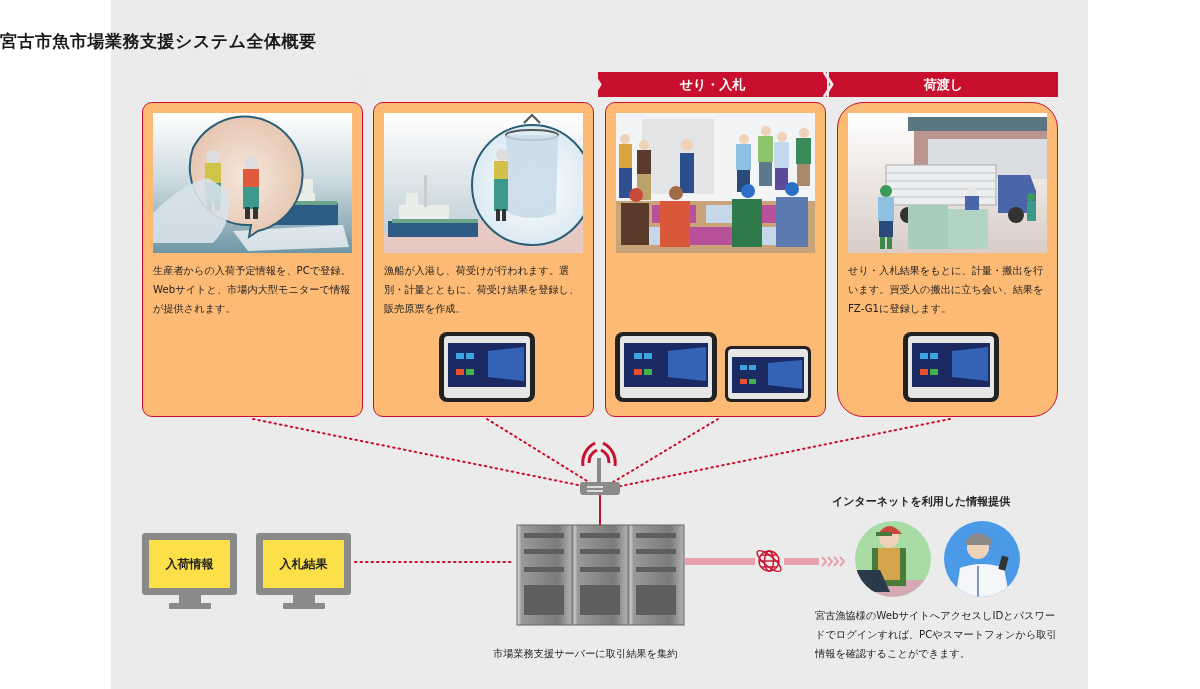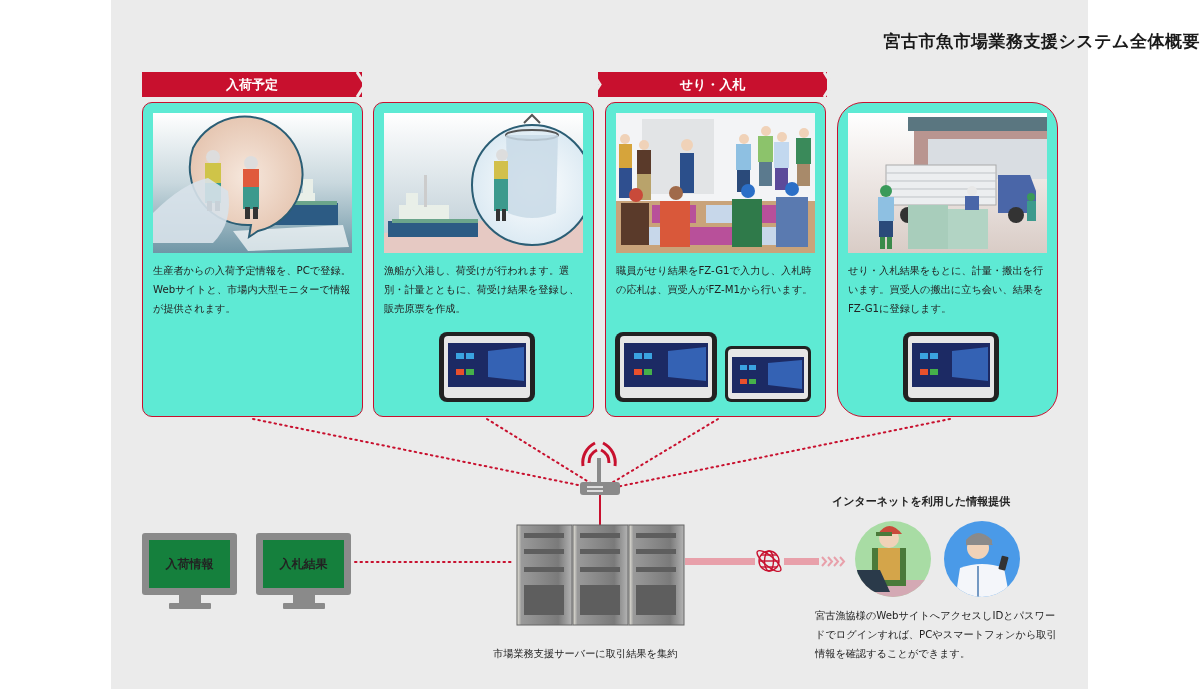--- a/index.html
+++ b/index.html
@@ -1,46 +1,46 @@
 <!DOCTYPE html>
 <html><head>
   <meta charset="utf-8">
   <style>
     * { box-sizing: border-box; margin: 0; padding: 0; }
     html, body { width: 1200px; height: 689px; background: #ffffff; overflow: hidden; }
     body { font-family: "DejaVu Sans", "Liberation Sans", sans-serif; color: #222; position: relative; }
     .panel { position: absolute; left: 111px; top: 0; width: 977px; height: 689px; background: #ebebeb; }
-    .title { position: absolute; left: 0; top: 30px; width: 1200px; text-align: right; font-size: 17px; font-weight: bold; color: #1a1a1a; letter-spacing: 0.5px; }
+    .title { position: absolute; left: 0; top: 30px; width: 1200px; text-align: left; font-size: 17px; font-weight: bold; color: #1a1a1a; letter-spacing: 0.5px; }
     .stepbar { position: absolute; left: 142px; top: 72px; width: 916px; height: 25px; }
     .step { position: absolute; top: 0; height: 25px; background: #c8102e; color: #fff; font-weight: bold; font-size: 13px; display: flex; align-items: center; justify-content: center; }
     .chev { position: absolute; top: 0; width: 14px; height: 25px; }
-    .card { position: absolute; top: 102px; width: 221px; height: 315px; background: #5eead4; border: 1.5px solid #c8102e; border-radius: 10px; overflow: hidden; }
+    .card { position: absolute; top: 102px; width: 221px; height: 315px; background: #fdba74; border: 1.5px solid #c8102e; border-radius: 10px; overflow: hidden; }
     .card .illus { position: absolute; left: 10px; top: 10px; width: 199px; height: 140px; overflow: hidden; }
     .card .desc { position: absolute; left: 10px; top: 158px; width: 205px; font-size: 10.2px; line-height: 19px; color: #222; }
     .card .tab { position: absolute; }
     .monitor { position: absolute; top: 533px; width: 95px; }
     .monitor .screen { width: 95px; height: 62px; background: #8a8a8a; border-radius: 3px; padding: 7px; }
-    .monitor .inner { width: 100%; height: 100%; background: #15803d; display: flex; align-items: center; justify-content: center; font-weight: bold; font-size: 12px; color: #222; }
+    .monitor .inner { width: 100%; height: 100%; background: #fde047; display: flex; align-items: center; justify-content: center; font-weight: bold; font-size: 12px; color: #222; }
     .monitor .neck { width: 22px; height: 8px; background: #8a8a8a; margin: 0 auto; }
     .monitor .base { width: 42px; height: 6px; background: #8a8a8a; margin: 0 auto; border-radius: 1px; }
     .server-caption { position: absolute; left: 493px; top: 647px; font-size: 10.2px; color: #222; }
     .inet-title { position: absolute; left: 832px; top: 494px; font-size: 11px; font-weight: bold; color: #222; }
     .inet-desc { position: absolute; left: 815px; top: 606px; width: 250px; font-size: 10.2px; line-height: 19px; color: #222; }
     svg.overlay { position: absolute; left: 0; top: 0; }
   </style>
 </head>
 <body>
 
 <div class="panel"></div>
 
 <div class="title">宮古市魚市場業務支援システム全体概要</div>
 
 <div class="stepbar">
-  <div class="step" style="left:0;width:220px;">入荷予定</div>
   <div class="step" style="left:456px;width:229px;">せり・入札</div>
+  <div class="step" style="left:687px;width:229px;">荷渡し</div>
   <svg class="chev" style="left:212px;" viewBox="0 0 14 25">
       <polyline points="3,0 11,12.5 3,25" fill="none" stroke="#ebebeb" stroke-width="3"></polyline>
     </svg>
   <svg class="chev" style="left:447px;" viewBox="0 0 14 25">
       <polyline points="3,0 11,12.5 3,25" fill="none" stroke="#ebebeb" stroke-width="3"></polyline>
     </svg>
   <svg class="chev" style="left:679px;" viewBox="0 0 14 25">
       <polyline points="3,0 11,12.5 3,25" fill="none" stroke="#ebebeb" stroke-width="3"></polyline>
     </svg>
 </div>
@@ -179,21 +179,20 @@
       </g>
     <g>
         <circle cx="132" cy="78" r="7" fill="#2b6fc7"></circle>
         <rect x="116" y="86" width="30" height="48" fill="#2f7a4a"></rect>
       </g>
     <g>
         <circle cx="176" cy="76" r="7" fill="#2b6fc7"></circle>
         <rect x="160" y="84" width="32" height="50" fill="#5a7ab0"></rect>
       </g>
   </svg>
-  <div class="desc">職員がせり結果をFZ-G1で入力し、入札時の応札は、買受人がFZ-M1から行います。</div>
   <svg class="tab" style="left:8px;top:228px;width:104px;height:72px;" viewBox="0 0 104 72">
     <rect x="1" y="1" width="102" height="70" rx="8" fill="#222"></rect>
       <rect x="6" y="5" width="92" height="62" rx="4" fill="#e6e6e6"></rect>
     <rect x="10" y="12" width="84" height="44" fill="#1c2a64"></rect>
       <path d="M54 20 L92 16 L92 50 L54 46 Z" fill="#3e7bd6" opacity="0.7"></path>
     <rect x="20" y="22" width="8" height="6" fill="#3aa3e0"></rect>
       <rect x="30" y="22" width="8" height="6" fill="#3aa3e0"></rect>
       <rect x="20" y="38" width="8" height="6" fill="#e8502c"></rect>
       <rect x="30" y="38" width="8" height="6" fill="#45b14a"></rect>
   </svg>

